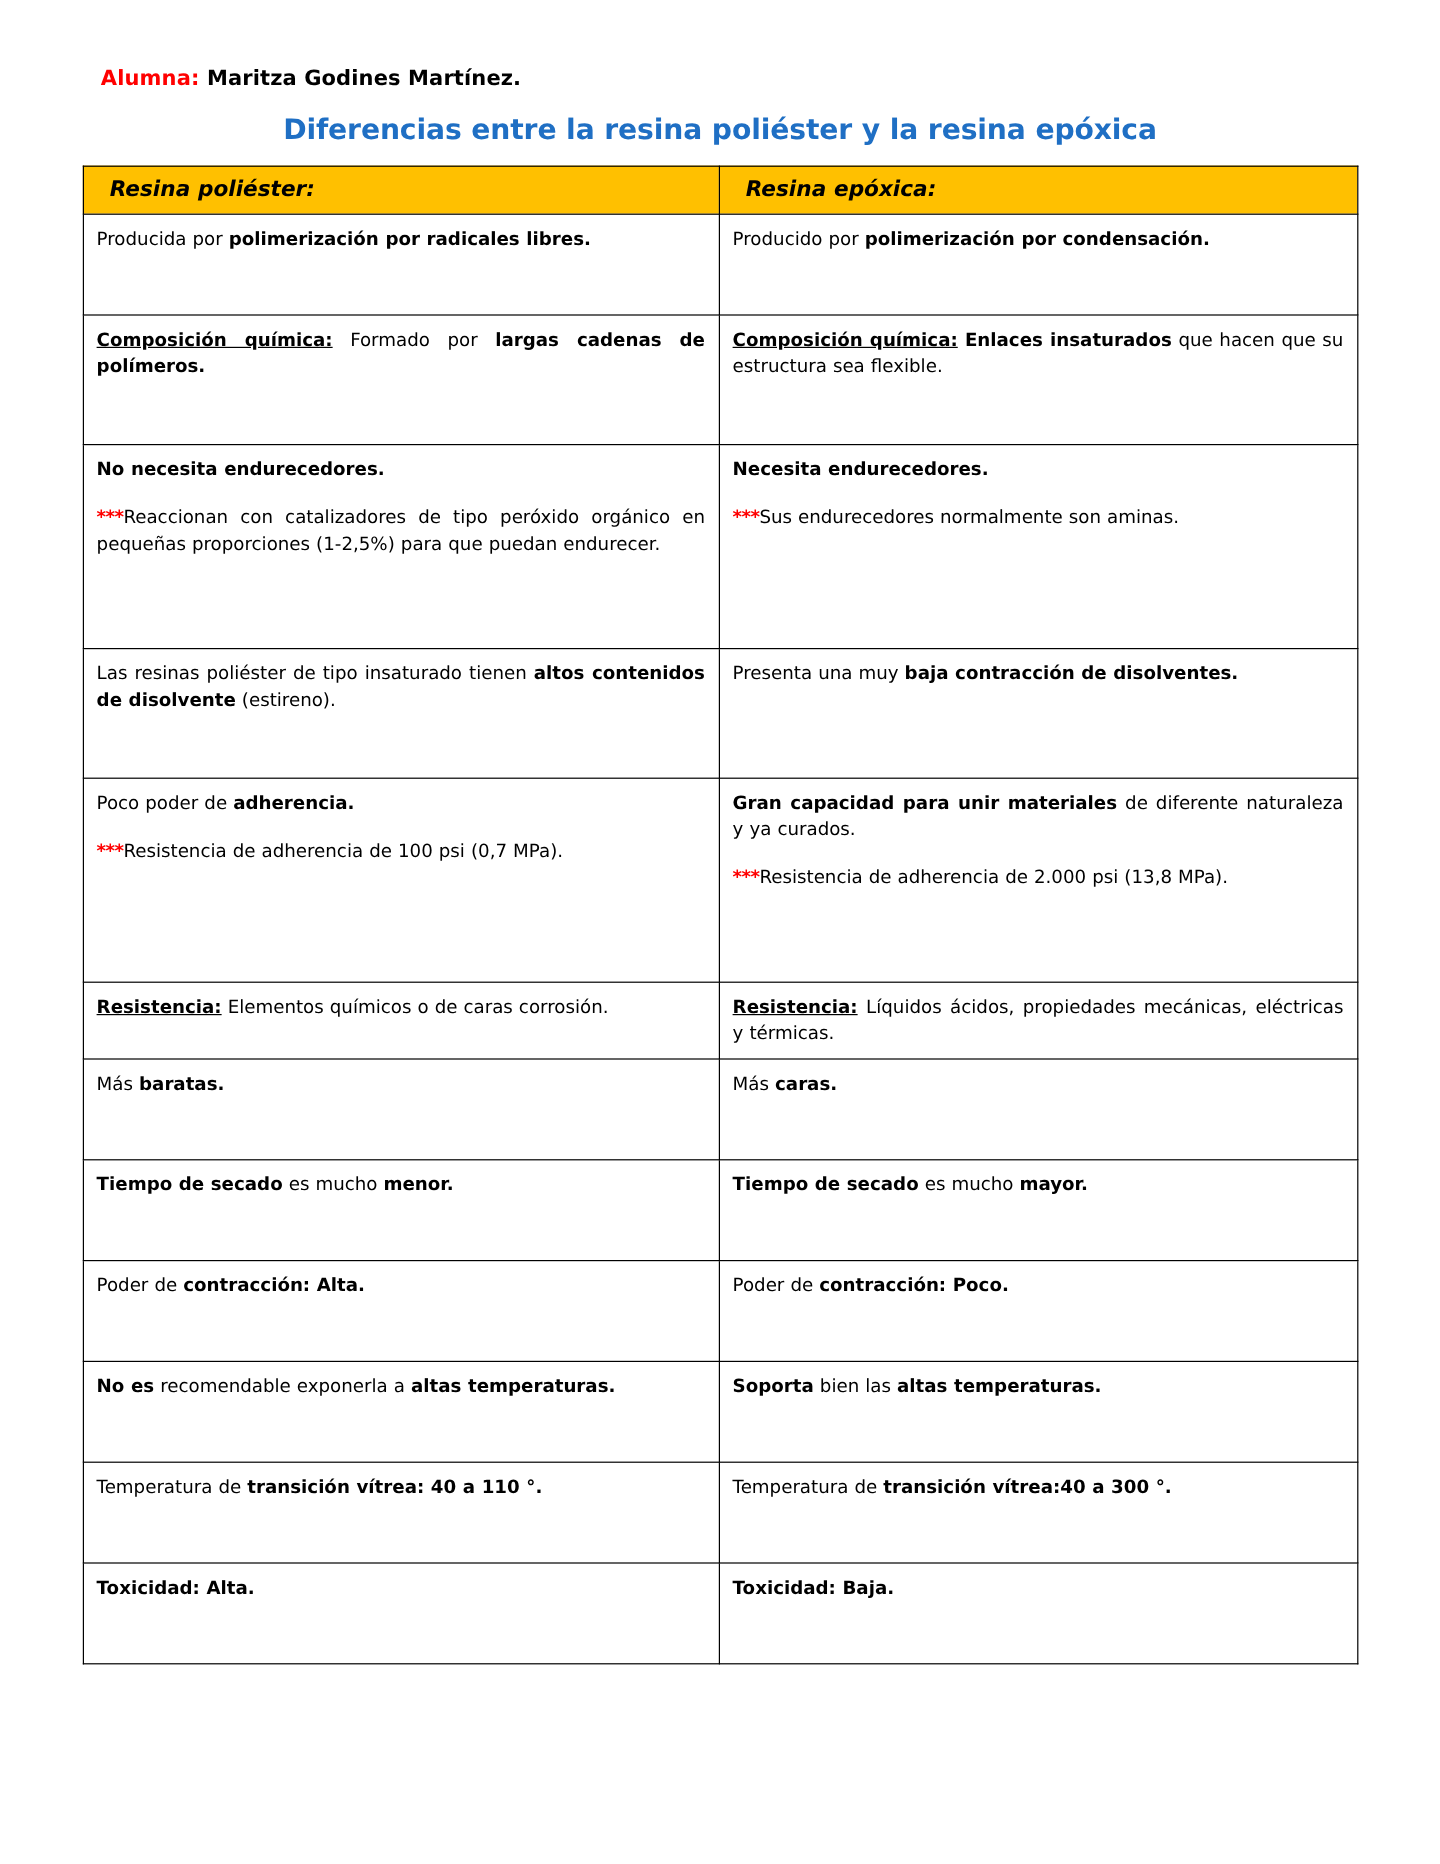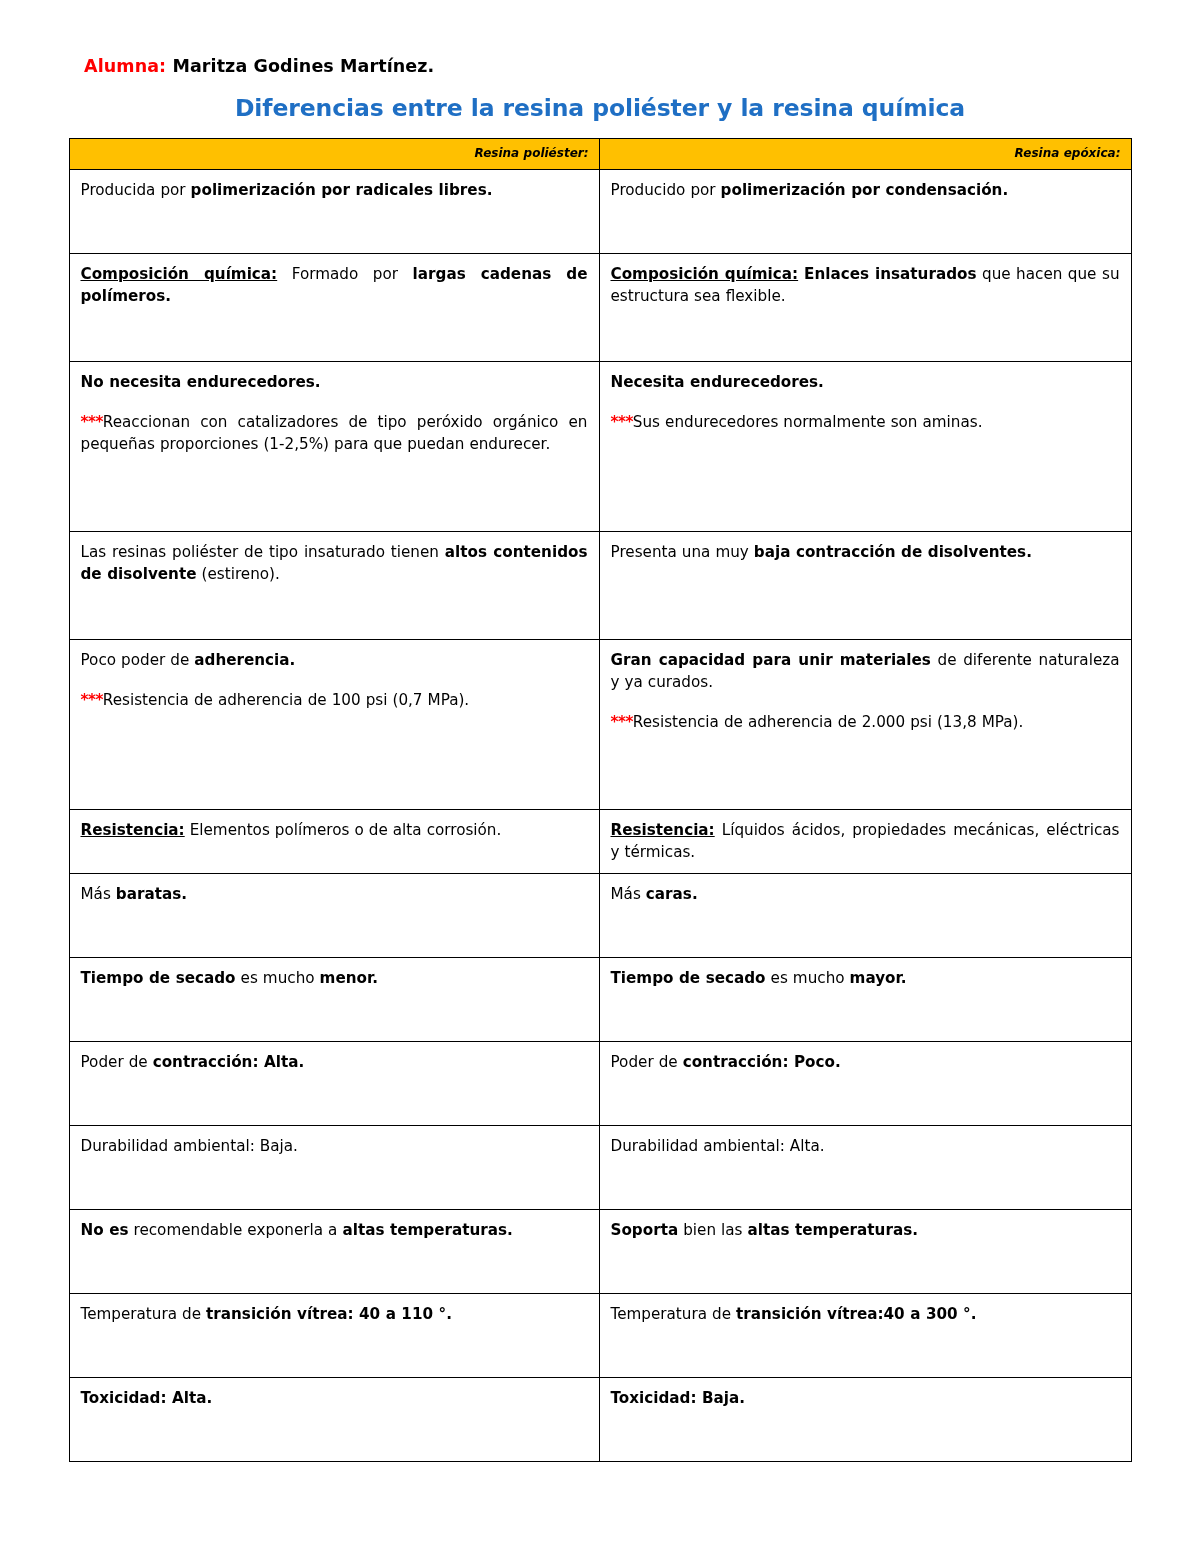--- a/index.html
+++ b/index.html
@@ -64,24 +64,24 @@
     vertical-align: top;
     padding: 9px 11px 10px 11px;
     font-size: 15.2px;
     line-height: 1.45;
     text-align: justify;
     text-justify: inter-word;
     word-spacing: 0.2px;
   }
   table.cmp thead th {
     background: #FFC000;
-    text-align: right;
+    text-align: left;
     font-style: italic;
     font-weight: bold;
-    font-size: 12px;
+    font-size: 18px;
     padding: 6px 10px 7px 22px;
     border-color: #000;
   }
   td p {
     margin: 0;
   }
   td p + p {
     margin-top: 18px;
   }
   .u { text-decoration: underline; }
@@ -98,21 +98,21 @@
 </head>
 <body>
 
 <div class="page">
 
   <div class="student-line">
     <span class="student-label">Alumna:</span>
     <span class="student-name">Maritza Godines Martínez.</span>
   </div>
 
-  <h1 class="doc-title">Diferencias entre la resina poliéster y la resina química</h1>
+  <h1 class="doc-title">Diferencias entre la resina poliéster y la resina epóxica</h1>
 
   <table class="cmp">
     <colgroup>
         <col class="c1">
         <col class="c2">
       </colgroup>
     <thead>
       <tr>
         <th>Resina poliéster:</th>
         <th>Resina epóxica:</th>
@@ -165,21 +165,21 @@
           <p><span class="ast">***</span><span>Resistencia de adherencia de 100 psi (0,7 MPa).</span></p>
         </td>
         <td class="taller">
           <p><span class="b">Gran capacidad para unir materiales</span><span> de diferente naturaleza y ya curados.</span></p>
           <p><span class="ast">***</span><span>Resistencia de adherencia de 2.000 psi (13,8 MPa).</span></p>
         </td>
       </tr>
 
       <tr>
         <td>
-          <p><span class="u b">Resistencia:</span><span> Elementos polímeros o de alta corrosión.</span></p>
+          <p><span class="u b">Resistencia:</span><span> Elementos químicos o de caras corrosión.</span></p>
         </td>
         <td>
           <p><span class="u b">Resistencia:</span><span> Líquidos ácidos, propiedades mecánicas, eléctricas y térmicas.</span></p>
         </td>
       </tr>
 
       <tr>
         <td class="mid">
           <p><span>Más </span><span class="b">baratas.</span></p>
         </td>
@@ -199,28 +199,20 @@
 
       <tr>
         <td class="mid">
           <p><span>Poder de </span><span class="b">contracción: Alta.</span></p>
         </td>
         <td class="mid">
           <p><span>Poder de </span><span class="b">contracción: Poco.</span></p>
         </td>
       </tr>
 
-      <tr>
-        <td class="mid">
-          <p><span>Durabilidad ambiental: Baja.</span></p>
-        </td>
-        <td class="mid">
-          <p><span>Durabilidad ambiental: Alta.</span></p>
-        </td>
-      </tr>
 
       <tr>
         <td class="mid">
           <p><span class="b">No es</span><span> recomendable exponerla a </span><span class="b">altas temperaturas.</span></p>
         </td>
         <td class="mid">
           <p><span class="b">Soporta</span><span> bien las </span><span class="b">altas temperaturas.</span></p>
         </td>
       </tr>
 

